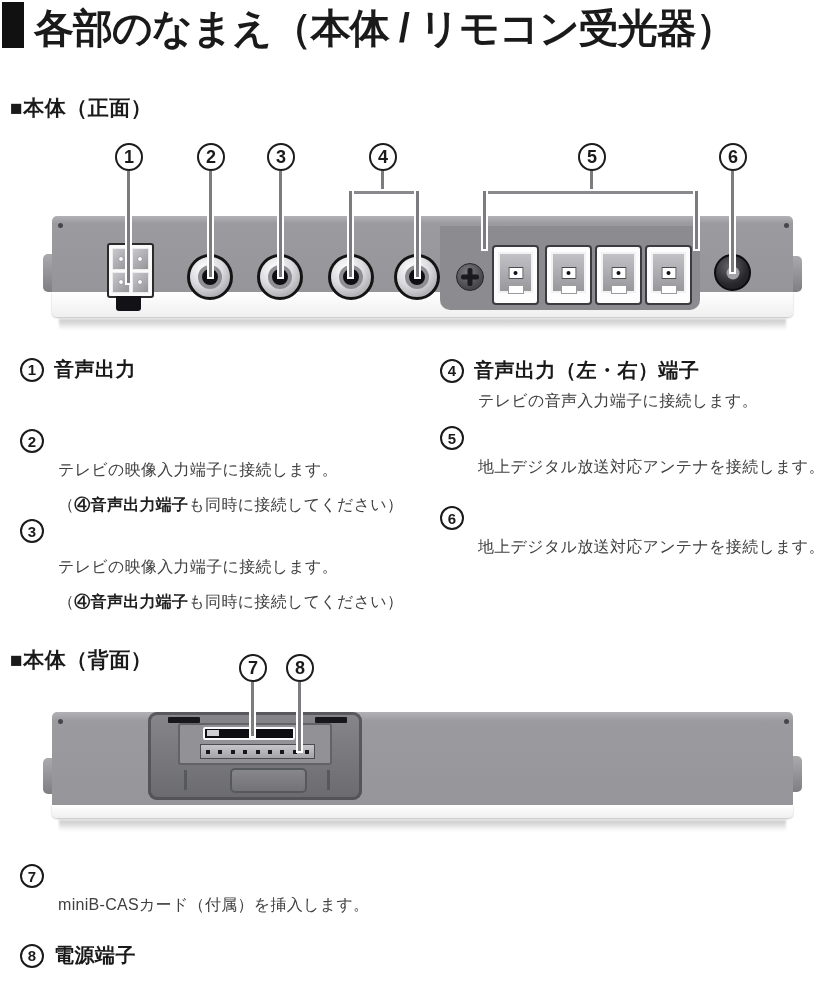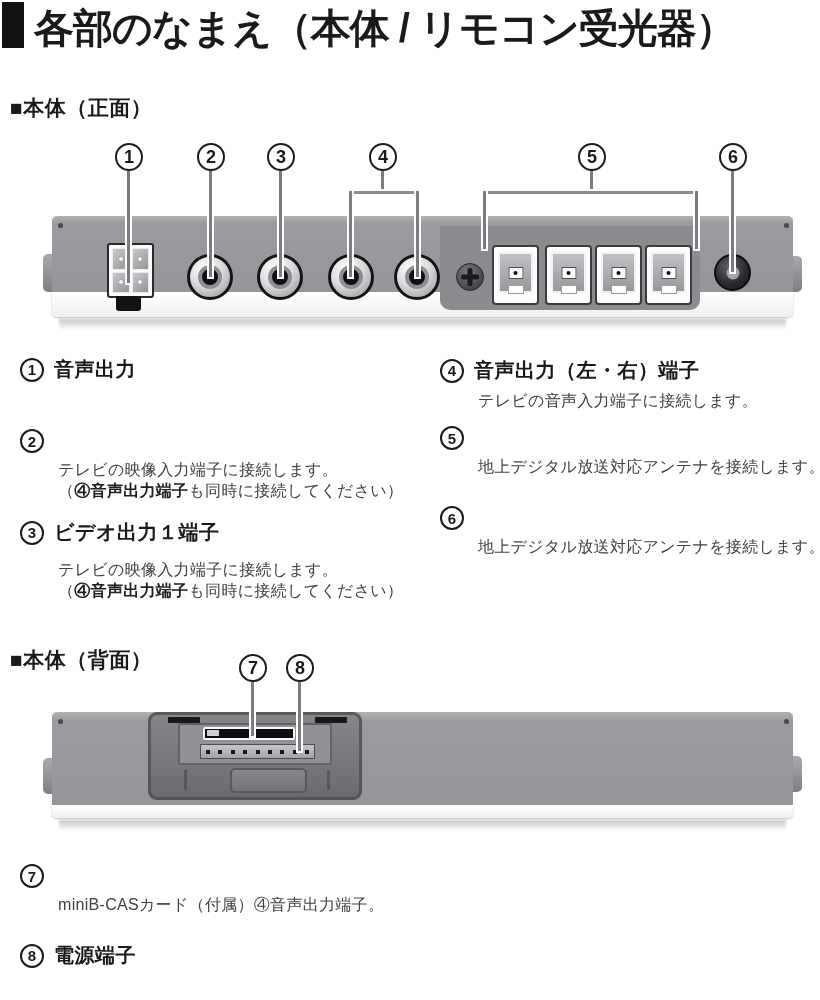--- a/index.html
+++ b/index.html
@@ -102,21 +102,21 @@
   .item{position:absolute;}
   .irow{display:flex;align-items:center;gap:10px;}
   .ic{width:24px;height:24px;border:2px solid #1a1a1a;border-radius:50%;background:#fff;
       display:inline-flex;align-items:center;justify-content:center;
       font-size:15px;font-weight:bold;flex:none;}
   .it{font-size:20px;font-weight:bold;letter-spacing:.5px;white-space:nowrap;}
   .idesc{margin:7px 0 0 38px;font-size:16px;line-height:20px;color:#404040;
          letter-spacing:.3px;white-space:nowrap;}
   .idesc .b{font-weight:bold;color:#202020;}
   .idesc.gap{margin-top:14px;}
-  .idesc.follow{margin-top:1px;}
+  .idesc.follow{margin-top:15px;}
 </style>
 </head>
 <body>
 
 <div id="page">
 
   <div class="title-block"></div>
   <div class="page-title">各部のなまえ（本体 / リモコン受光器）</div>
 
   <div class="sec-h" id="sec-front">■本体（正面）</div>
@@ -223,21 +223,20 @@
     <div class="irow">
         <span class="ic">2</span>
       </div>
     <div class="idesc">テレビの映像入力端子に接続します。</div>
     <div class="idesc follow"><span>（</span><span class="b">④音声出力端子</span><span>も同時に接続してください）</span></div>
   </div>
 
   <div class="item" style="left:20px;top:519px">
     <div class="irow">
         <span class="ic">3</span>
-      <span class="it">ビデオ出力１端子</span>
       </div>
     <div class="idesc gap">テレビの映像入力端子に接続します。</div>
     <div class="idesc follow"><span>（</span><span class="b">④音声出力端子</span><span>も同時に接続してください）</span></div>
   </div>
 
   <div class="item" style="left:440px;top:357px">
     <div class="irow">
         <span class="ic">4</span>
       <span class="it">音声出力（左・右）端子</span>
       </div>
@@ -295,21 +294,21 @@
       <div class="door"></div>
       <div class="tick" style="left:36px"></div>
       <div class="tick" style="left:179px"></div>
     </div>
   </div>
 
   <div class="item" style="left:20px;top:864px">
     <div class="irow">
         <span class="ic">7</span>
       </div>
-    <div class="idesc">miniB-CASカード（付属）④音声出力端子。</div>
+    <div class="idesc">miniB-CASカード（付属）を挿入します。</div>
   </div>
 
   <div class="item" style="left:20px;top:942px">
     <div class="irow">
         <span class="ic">8</span>
       <span class="it">電源端子</span>
       </div>
   </div>
 
 </div>

